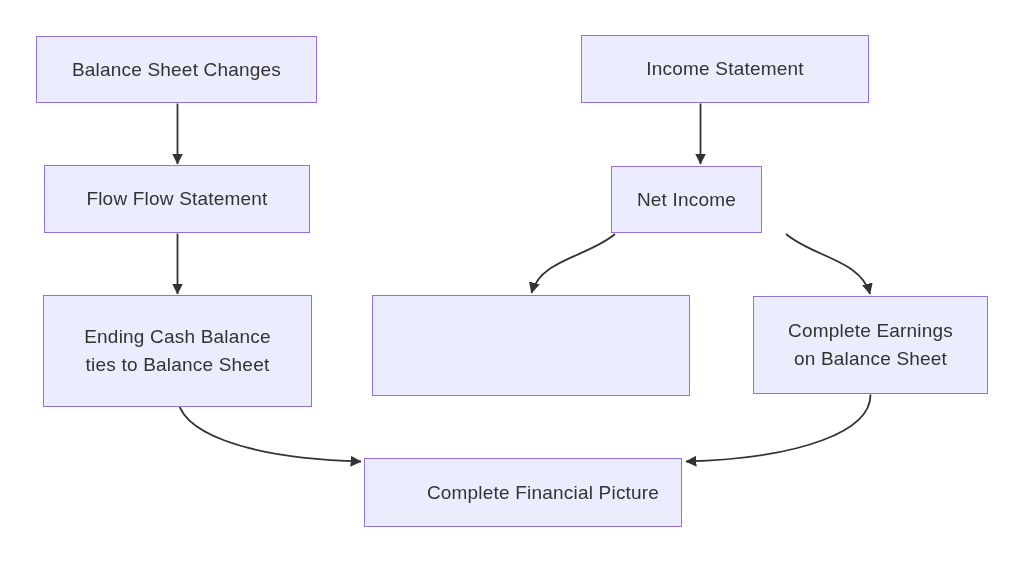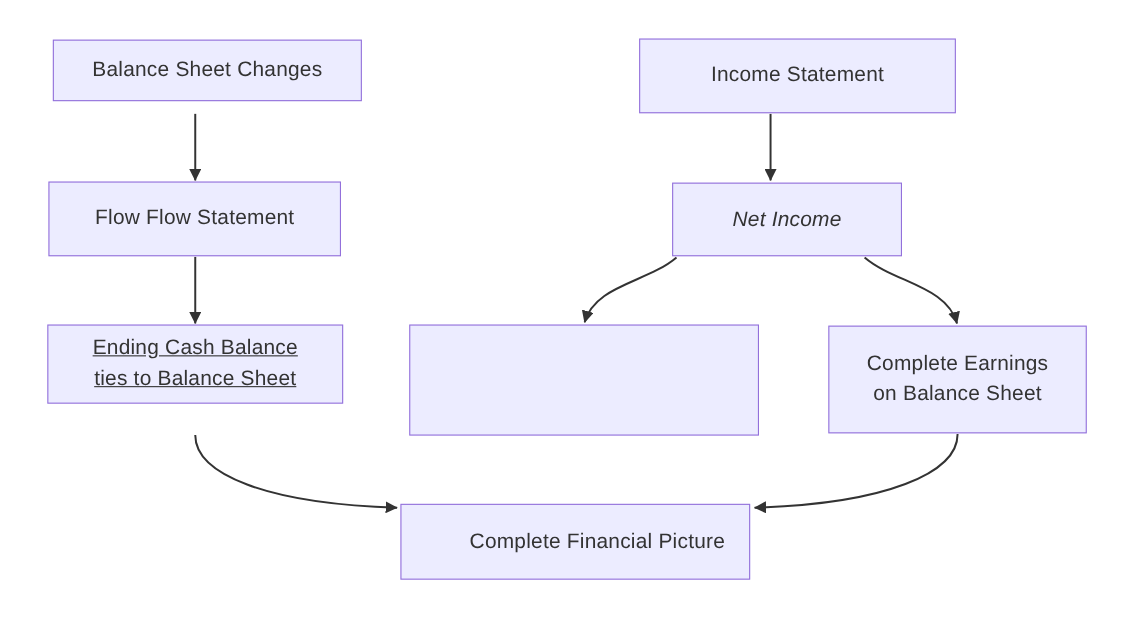--- a/index.html
+++ b/index.html
@@ -60,37 +60,37 @@
     </defs>
     <path class="edge" marker-end="url(#arrowhead)" d="M177.5,103.5 L177.5,164"></path>
     <path class="edge" marker-end="url(#arrowhead)" d="M177.5,233.5 L177.5,294"></path>
     <path class="edge" marker-end="url(#arrowhead)" d="M700.5,103.5 L700.5,164"></path>
     <path class="edge" marker-end="url(#arrowhead)" d="M615,234 C588,257 541,259 531.5,293"></path>
     <path class="edge" marker-end="url(#arrowhead)" d="M786,234 C813,257 861,260 870,294"></path>
     <path class="edge" marker-end="url(#arrowhead)" d="M177.5,395.5 C177.5,431 242,458 361,461.5"></path>
     <path class="edge" marker-end="url(#arrowhead)" d="M870.5,394.5 C871,430 805,458 686,461.5"></path>
   </svg>
 
-  <div class="node" style="left:48px; top:36px; width:281px; height:56px;justify-content:center;">
+  <div class="node" style="left:36px; top:36px; width:281px; height:67px;justify-content:center;">
     <span class="node-label">Balance Sheet Changes</span>
   </div>
 
   <div class="node" style="left:581px; top:35px; width:288px; height:68px;">
     <span class="node-label">Income Statement</span>
   </div>
 
   <div class="node" style="left:44px; top:165px; width:266px; height:68px;">
     <span class="node-label">Flow Flow Statement</span>
   </div>
 
-  <div class="node" style="left:611px; top:166px; width:209px; height:67px;font-style:italic;">
+  <div class="node" style="left:611px; top:166px; width:151px; height:67px;">
     <span class="node-label">Net Income</span>
   </div>
 
-  <div class="node" style="left:43px; top:295px; width:269px; height:72px;text-decoration:underline;">
+  <div class="node" style="left:43px; top:295px; width:269px; height:112px;">
     <span class="node-label">Ending Cash Balance</span>
     <span class="node-label">ties to Balance Sheet</span>
   </div>
 
   <div class="node" style="left:372px; top:295px; width:318px; height:101px;">
   </div>
 
   <div class="node" style="left:753px; top:296px; width:235px; height:98px;">
     <span class="node-label">Complete Earnings</span>
     <span class="node-label">on Balance Sheet</span>

